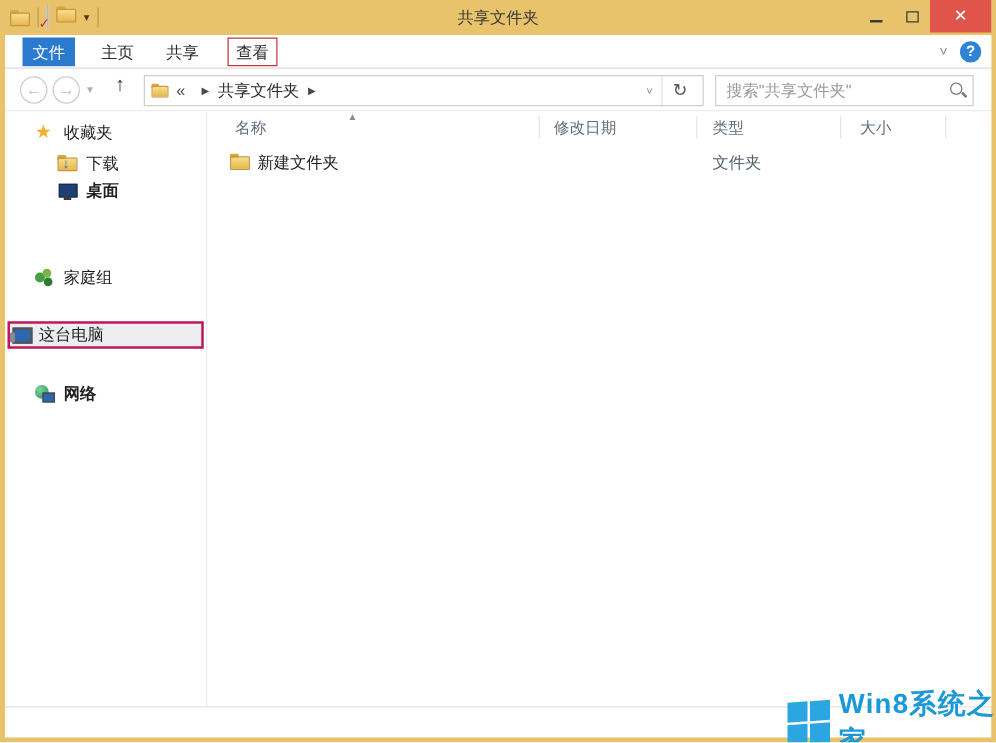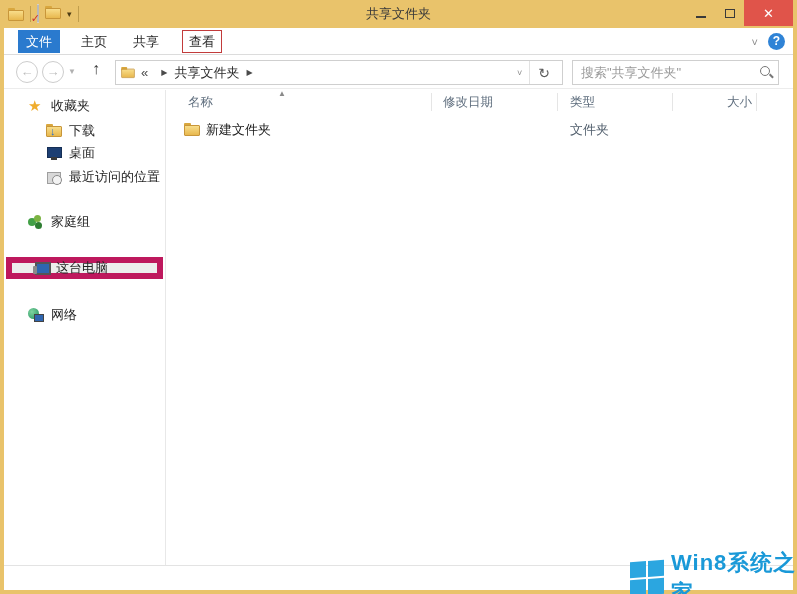--- a/index.html
+++ b/index.html
@@ -63,21 +63,21 @@
   .searchbox input::placeholder{color:#9a9a9a;}
   .mag{width:22px;flex:none;position:relative;height:22px;}
   .mag::before{content:"";position:absolute;left:3px;top:4px;width:8px;height:8px;border:1.6px solid #777;border-radius:50%;}
   .mag::after{content:"";position:absolute;left:12px;top:13px;width:5px;height:1.6px;background:#777;transform:rotate(45deg);}
 
   
   .sidebar{position:absolute;left:4px;top:90px;width:161px;height:475px;background:#fff;font-size:13px;color:#1f1f1f;}
   .vsep{position:absolute;left:165px;top:90px;width:1px;height:475px;background:#e8e8e8;}
   .content{position:absolute;left:166px;top:90px;width:627px;height:475px;background:#fff;}
   .sb-item{position:absolute;height:22px;display:flex;align-items:center;gap:7px;white-space:nowrap;}
-  .sb-item.selected{left:2px;right:2px;background:#ededed;border:6px solid #be185d;padding-left:21px;}
+  .sb-item.selected{left:2px;right:2px;background:#ededed;border:2px solid #be185d;}
   .sb-item .ic{width:16px;height:16px;flex:none;position:relative;}
   .star{color:#f0ad2e;font-size:15px;line-height:16px;}
   .ic-desktop::before{content:"";position:absolute;left:1px;top:2px;width:13px;height:9px;background:#1d3f73;border:1px solid #152e55;}
   .ic-desktop::after{content:"";position:absolute;left:5px;top:12px;width:6px;height:3px;background:#3a3a3a;}
   .ic-dl .arrow{position:absolute;left:4px;top:2px;color:#2a6fd0;font-size:11px;font-weight:bold;z-index:2;}
   .ic-recent::before{content:"";position:absolute;left:1px;top:3px;width:12px;height:10px;background:#d8d8d8;border:1px solid #9e9e9e;}
   .ic-recent::after{content:"";position:absolute;right:0;bottom:0;width:8px;height:8px;border-radius:50%;background:#f3f3f3;border:1px solid #8a8a8a;}
   .ic-home i{position:absolute;border-radius:50%;}
   .ic-home i:nth-child(1){left:0;top:4px;width:8px;height:8px;background:#43a047;}
   .ic-home i:nth-child(2){left:6px;top:1px;width:7px;height:7px;background:#7cb342;}
@@ -194,53 +194,49 @@
     <div class="sb-item" style="left:42px;top:30px;">
       <span class="ic ic-dl">
           <span class="foldericon" style="position:absolute;left:0;top:1px;">
             <span class="tab"></span>
             <span class="body"></span>
           </span>
           <span class="arrow">↓</span>
         </span>
       <span>下载</span>
     </div>
-    <div class="sb-item" style="left:42px;top:52px;">
+    <div class="sb-item" style="left:42px;top:52px;font-weight:bold;">
       <span class="ic ic-desktop"></span>
       <span>桌面</span>
-    </div>
-    <div class="sb-item" style="left:42px;top:76px;">
-      <span class="ic ic-recent"></span>
-      <span>最近访问的位置</span>
     </div>
     <div class="sb-item" style="left:24px;top:121px;text-align:right;">
       <span class="ic ic-home">
           <i></i>
           <i></i>
           <i></i>
         </span>
       <span>家庭组</span>
     </div>
     <div class="sb-item selected" style="top:167px;">
       <span class="ic ic-pc"></span>
       <span>这台电脑</span>
     </div>
-    <div class="sb-item" style="left:24px;top:214px;">
+    <div class="sb-item" style="left:24px;top:214px;font-weight:bold;">
       <span class="ic ic-net"></span>
       <span>网络</span>
     </div>
   </div>
   <div class="vsep"></div>
 
   <div class="content">
     <span class="hdr-caret">▲</span>
     <div class="hdr" style="left:22px;">名称</div>
     <div class="hdr" style="left:277px;">修改日期</div>
     <div class="hdr" style="left:404px;">类型</div>
-    <div class="hdr" style="left:522px;margin-left:39px;">大小</div>
+    <div class="hdr" style="left:522px;">大小</div>
     <div class="hsep" style="left:265px;"></div>
     <div class="hsep" style="left:391px;"></div>
     <div class="hsep" style="left:506px;"></div>
     <div class="hsep" style="left:590px;"></div>
 
     <div class="filerow">
       <span class="foldericon" style="position:absolute;left:18px;top:4px;">
           <span class="tab"></span>
           <span class="body"></span>
         </span>

